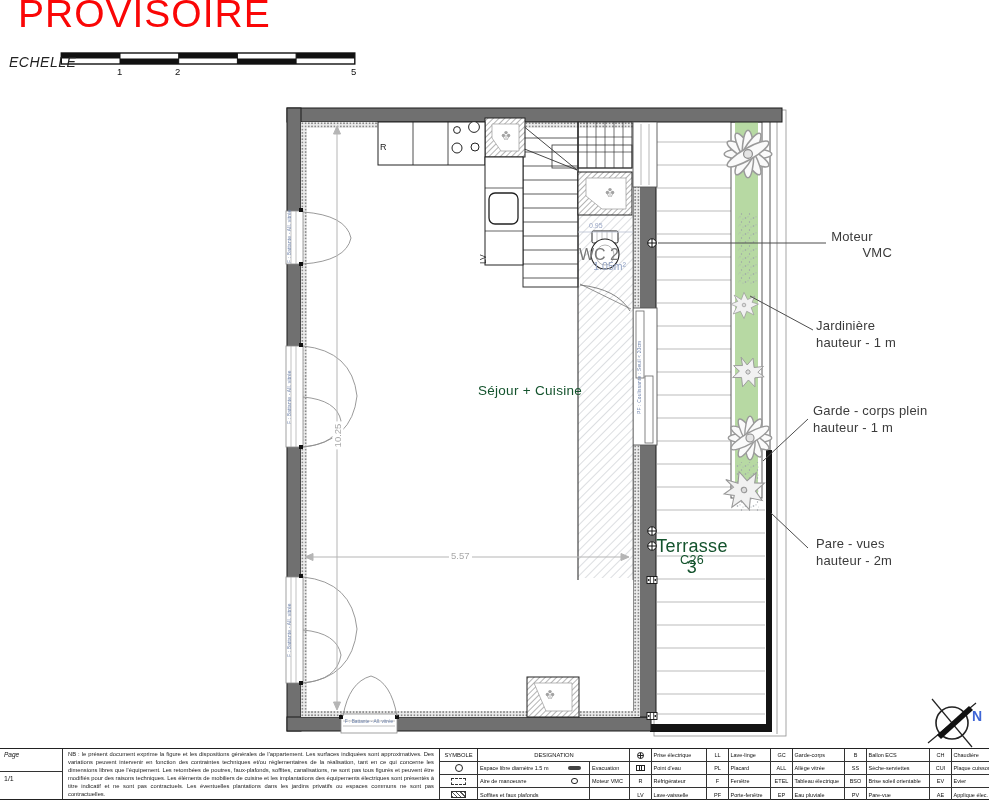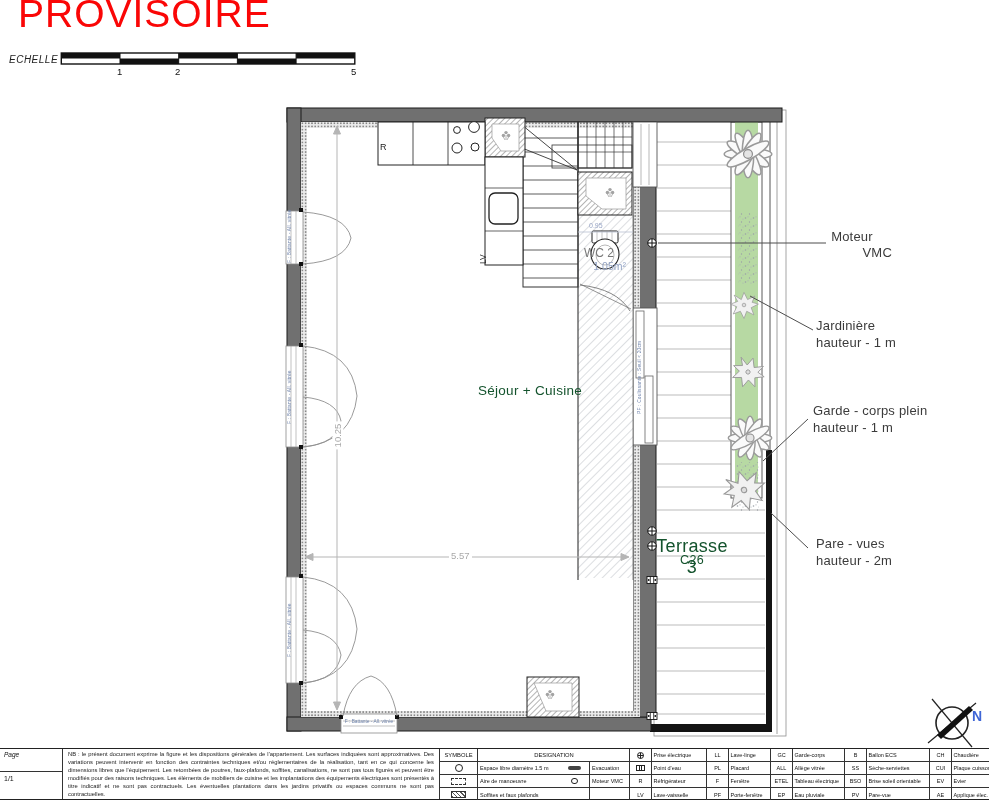--- a/index.html
+++ b/index.html
@@ -1,23 +1,23 @@
 <!DOCTYPE html>
 <html><head>
 <meta charset="utf-8">
 <style>
   html,body{margin:0;padding:0;}
   body{width:989px;height:800px;position:relative;background:#fff;overflow:hidden;
        font-family:"Liberation Sans","DejaVu Sans",sans-serif;}
   .abs{position:absolute;}
   .stamp{left:18px;top:-8px;font-size:39px;letter-spacing:1px;color:#fa0606;font-weight:400;}
-  .echelle{left:9px;top:54px;font-size:10px;font-style:italic;color:#222;letter-spacing:.5px;}
+  .echelle{left:9px;top:54px;font-size:14px;font-style:italic;color:#222;letter-spacing:.5px;}
   .tick{font-size:9.5px;color:#111;}
   .room{font-size:13.5px;color:#14532d;letter-spacing:.3px;text-align:center;}
-  .wc-name{left:576px;top:246px;width:46px;text-align:center;font-size:12px;color:#787878;}
+  .wc-name{left:576px;top:246px;width:46px;text-align:center;font-size:16px;color:#787878;}
   .wc-area{left:572px;top:260px;width:54px;text-align:right;font-size:10.5px;color:#93a3c4;}
   .equip{font-size:9px;color:#222;}
   .lv{left:478px;top:264px;transform:rotate(-90deg);transform-origin:0 0;font-size:8.5px;color:#222;}
   .dim{color:#a9a9a9;font-size:9.5px;background:#fff;padding:0 2px;white-space:nowrap;}
   .dim-v{left:324px;top:430px;transform:rotate(-90deg);}
   .dim-wc{left:587px;top:222px;font-size:7px;color:#9aa7c7;background:none;}
   .wlabel{font-size:4.8px;color:#7084ac;writing-mode:vertical-rl;transform:rotate(180deg);
           line-height:1;letter-spacing:.2px;text-align:center;white-space:nowrap;}
   .dlabel{left:342px;top:719px;width:54px;text-align:center;font-size:4.8px;color:#7084ac;white-space:nowrap;overflow:hidden;}
   .ann{font-size:13px;color:#3b3b3b;letter-spacing:.2px;white-space:nowrap;}

